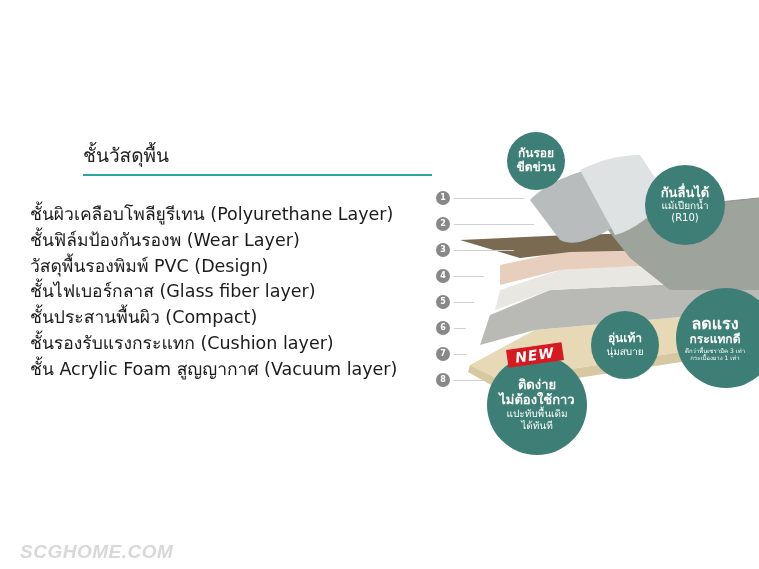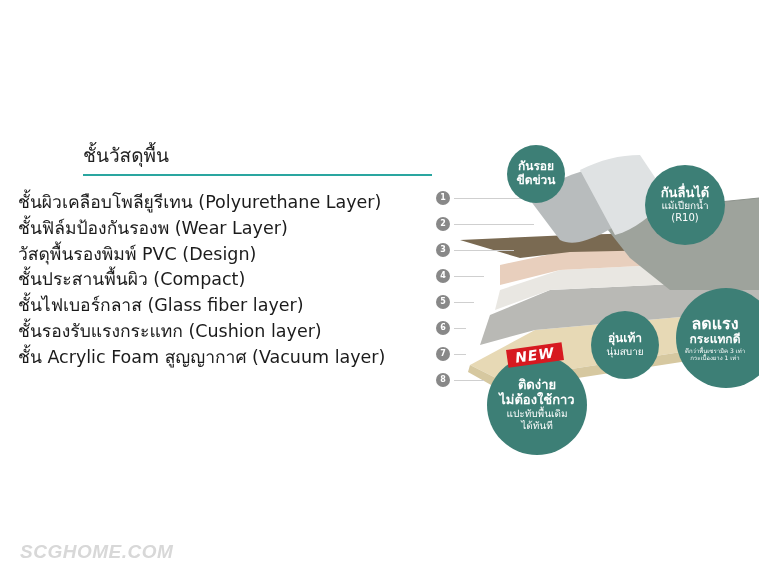--- a/index.html
+++ b/index.html
@@ -1,20 +1,20 @@
 <!DOCTYPE html>
 <html><head>
   <meta charset="utf-8">
   <style>
     html, body { margin:0; padding:0; }
     body { width:759px; height:569px; background:#ffffff; position:relative; overflow:hidden;
            font-family:"DejaVu Sans", "Liberation Sans", sans-serif; color:#1a1a1a; }
     .title { position:absolute; left:83px; top:140px; font-size:19px; color:#222; }
     .title-line { position:absolute; left:83px; top:174px; width:349px; height:2px; background:#2aa6a0; }
-    .layer-list { position:absolute; left:14px; top:186px; margin:4px; padding:0; list-style:none; }
+    .layer-list { position:absolute; left:14px; top:186px; margin:16px; padding:0; list-style:none; }
     .layer-item { height:25.8px; line-height:25.8px; font-size:17.5px; white-space:nowrap; color:#1b1b1b; }
     .markers { position:absolute; left:436px; top:191px; }
     .marker { position:absolute; left:0; width:14px; height:14px; border-radius:50%; background:#888;
               color:#fff; font-size:8px; font-weight:bold; line-height:14px; text-align:center; }
     .leader { position:absolute; height:1px; background:#cfcfcf; left:18px; }
     .visual { position:absolute; left:440px; top:140px; width:319px; height:340px; }
     .badge { position:absolute; border-radius:50%; background:#3d7f76; color:#fff; text-align:center;
              display:flex; flex-direction:column; justify-content:center; align-items:center; }
     .badge .h { font-weight:bold; line-height:1.15; }
     .badge .s { line-height:1.2; }
@@ -26,22 +26,22 @@
 </head>
 <body>
 
 <div class="title">ชั้นวัสดุพื้น</div>
 <div class="title-line"></div>
 
 <ul class="layer-list">
   <li class="layer-item">ชั้นผิวเคลือบโพลียูรีเทน  (Polyurethane Layer)</li>
   <li class="layer-item">ชั้นฟิล์มป้องกันรองพ  (Wear Layer)</li>
   <li class="layer-item">วัสดุพื้นรองพิมพ์  PVC (Design)</li>
+  <li class="layer-item">ชั้นไฟเบอร์กลาส  (Glass fiber layer)</li>
   <li class="layer-item">ชั้นประสานพื้นผิว  (Compact)</li>
-  <li class="layer-item">ชั้นไฟเบอร์กลาส  (Glass fiber layer)</li>
   <li class="layer-item">ชั้นรองรับแรงกระแทก  (Cushion layer)</li>
   <li class="layer-item">ชั้น Acrylic Foam สูญญากาศ (Vacuum layer)</li>
 </ul>
 
 <svg class="visual" viewBox="0 0 319 340" width="319" height="340">
 
   <polygon points="30,225 95,190 319,170 319,200 60,240" fill="#e7d9b5"></polygon>
   <polygon points="30,225 60,240 319,200 319,210 60,250 28,232" fill="#d6c8a0"></polygon>
   <polygon points="50,175 110,150 319,140 319,170 95,190 40,205" fill="#b9b9b5"></polygon>
   <polygon points="60,150 120,130 319,120 319,140 110,150 55,170" fill="#e9e7e2"></polygon>
@@ -67,21 +67,21 @@
   <div class="marker" style="top:104px">5</div>
   <div class="leader" style="top:111px;width:20px"></div>
   <div class="marker" style="top:130px">6</div>
   <div class="leader" style="top:137px;width:12px"></div>
   <div class="marker" style="top:156px">7</div>
   <div class="leader" style="top:163px;width:12px"></div>
   <div class="marker" style="top:182px">8</div>
   <div class="leader" style="top:189px;width:30px"></div>
 </div>
 
-<div class="badge" style="left:507px;top:145px;width:58px;height:58px;">
+<div class="badge" style="left:507px;top:132px;width:58px;height:58px;">
   <span class="h" style="font-size:12px">กันรอย</span>
   <span class="h" style="font-size:12px">ขีดข่วน</span>
 </div>
 
 <div class="badge" style="left:645px;top:165px;width:80px;height:80px;">
   <span class="h" style="font-size:13px">กันลื่นได้</span>
   <span class="s" style="font-size:10px">แม้เปียกน้ำ</span>
   <span class="s" style="font-size:10px">(R10)</span>
 </div>
 

